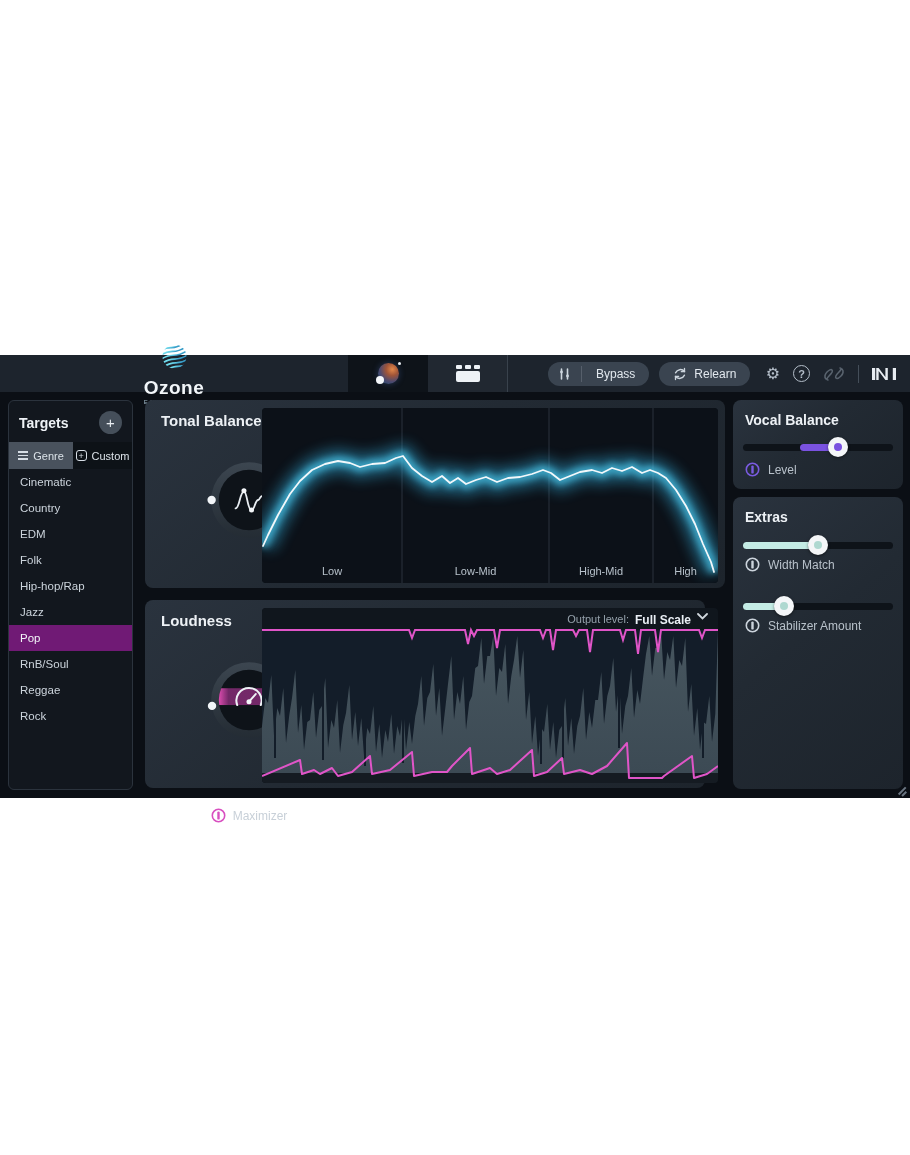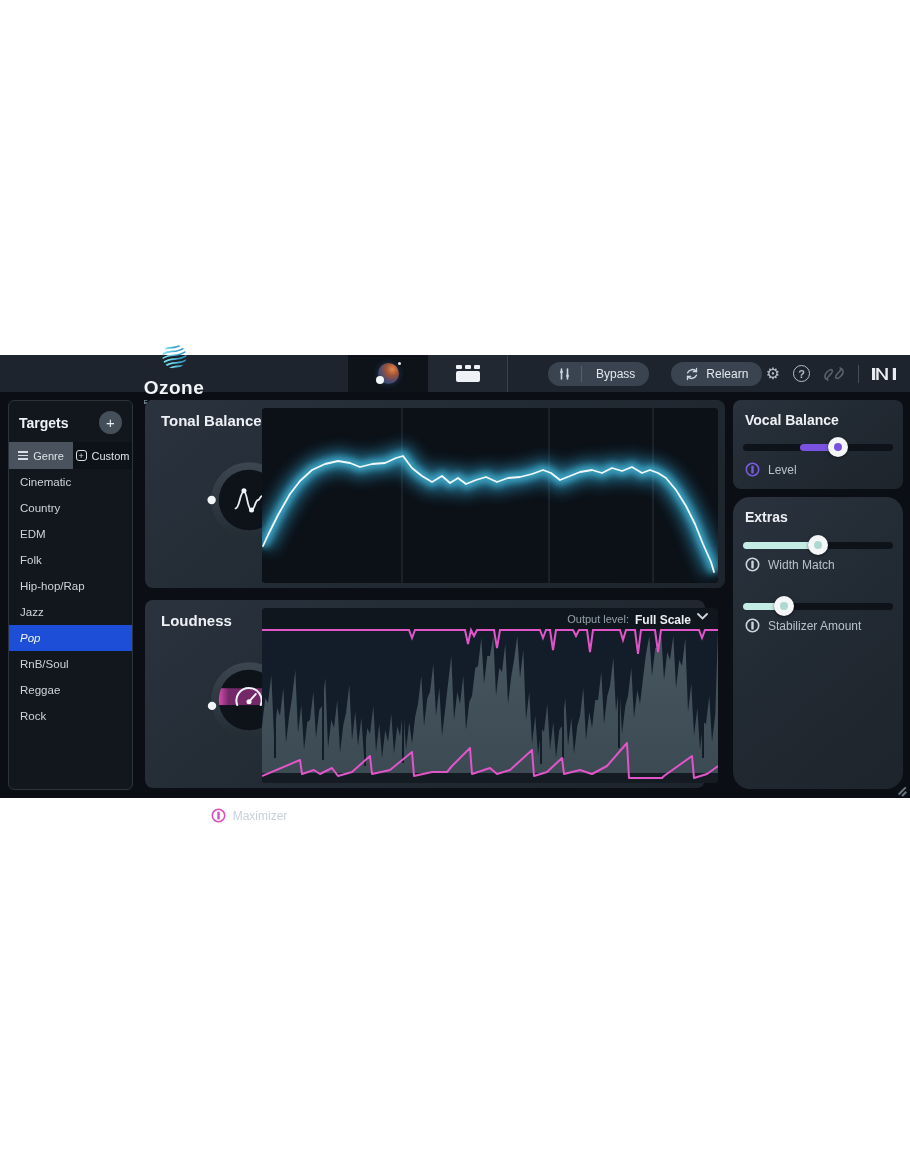--- a/index.html
+++ b/index.html
@@ -25,21 +25,21 @@
             box-shadow:0 0 6px rgba(80,120,200,.35); }
   .planet .dot-big { position:absolute; left:-2px; bottom:0px; width:8px; height:8px; border-radius:50%; background:#f4f7fa; }
   .planet .dot-small { position:absolute; right:-2px; top:-1px; width:3px; height:3px; border-radius:50%; background:#e8edf2; }
   .blocks-icon { width:24px; height:17px; position:relative; }
   .blocks-icon i { position:absolute; background:#eef2f6; border-radius:1px; }
   .blocks-icon .b1 { left:0; top:0; width:6px; height:4px; }
   .blocks-icon .b2 { left:9px; top:0; width:6px; height:4px; }
   .blocks-icon .b3 { left:18px; top:0; width:6px; height:4px; }
   .blocks-icon .b4 { left:0; top:6px; width:24px; height:11px; border-radius:2px; }
 
-  .bar-center { display:flex; align-items:center; gap:22px; margin-left:40px;justify-content:flex-end; }
+  .bar-center { display:flex; align-items:center; gap:10px; margin-left:40px;justify-content:flex-end; }
   .pill { height:24px; background:#3a4450; border-radius:13px; display:flex; align-items:center;
           color:#e2e8ee; font-size:12px; cursor:pointer; }
   .pill .seg-icon { display:flex; align-items:center; justify-content:center; padding:0 10px; height:100%; }
   .pill .divider { width:1px; height:16px; background:#565f6b; }
   .pill .seg-label { padding:0 14px; }
   .pill.relearn { padding:0 14px; gap:7px; }
 
   .bar-right { margin-left:auto; display:flex; align-items:center; gap:13px; padding-right:14px; }
   .icon-btn { color:#b4bec9; font-size:16px; display:flex; align-items:center; cursor:pointer; }
   .help-circle { width:17px; height:17px; border:1.5px solid #b4bec9; border-radius:50%;
@@ -63,21 +63,21 @@
           color:#dbe2e8; cursor:pointer; }
   .stab.genre { width:64px; background:#49525d; }
   .stab.custom { width:59px; background:#0d1217; }
   .list-icon { display:flex; flex-direction:column; gap:2px; }
   .list-icon i { display:block; width:10px; height:1.5px; background:#d7dee5; }
   .plus-sq { width:11px; height:11px; border:1.2px solid #d7dee5; border-radius:3px;
              display:flex; align-items:center; justify-content:center; font-size:9px; color:#d7dee5; }
   .genre-list { margin-top:0; }
   .genre-row { height:26px; display:flex; align-items:center; padding-left:11px;
                color:#ccd4dc; font-size:11.5px; cursor:pointer; }
-  .genre-row.selected { background:#1d4ed8; color:#f2f5f8;font-style:italic; }
+  .genre-row.selected { background:#701a75; color:#f2f5f8; }
 
   
   .tonal-panel { left:145px; top:45px; width:580px; height:188px; }
   .loud-panel  { left:145px; top:245px; width:560px; height:188px; }
 
   .knob-wrap { position:absolute; left:26px; top:58px; width:156px; text-align:center; }
   .module-row { position:absolute; left:0; width:156px; display:flex; align-items:center;
                 justify-content:center; gap:7px; top:150px; }
   .module-label { color:#c8d0d8; font-size:12px; }
 
@@ -85,21 +85,21 @@
              background:#0c1118; border-radius:4px; overflow:hidden; }
   .band-labels { position:absolute; left:0; bottom:4px; width:456px; height:14px; }
   .band-label { position:absolute; transform:translateX(-50%); color:#b7c1ca; font-size:11px; }
 
   .output-row { position:absolute; right:10px; top:5px; display:flex; align-items:flex-start; gap:6px; z-index:3; }
   .output-label { color:#95a1ab; font-size:11px; }
   .output-value { color:#e9eef4; font-size:12px; font-weight:bold; }
 
   
   .vocal-panel { left:733px; top:45px; width:170px; height:89px; }
-  .extras-panel { left:733px; top:142px; width:170px; height:292px;border-radius:17px; }
+  .extras-panel { left:733px; top:142px; width:170px; height:292px; }
   .small-title { position:absolute; left:12px; top:12px; color:#edf1f5; font-size:14px; font-weight:bold; }
 
   .slider { position:absolute; left:10px; width:150px; height:20px; }
   .slider .track { position:absolute; left:0; top:7px; width:150px; height:7px; border-radius:4px; background:#0e1319; }
   .slider .fill { position:absolute; top:7px; height:7px; border-radius:4px; }
   .slider .thumb { position:absolute; top:0; width:20px; height:20px; border-radius:50%;
                    background:#f4f6f8; transform:translateX(-50%); box-shadow:0 1px 3px rgba(0,0,0,.5);
                    display:flex; align-items:center; justify-content:center; cursor:pointer; }
   .slider .thumb i { width:8px; height:8px; border-radius:50%; display:block; }
 
@@ -271,20 +271,26 @@
             </filter>
           </defs>
           <rect x="0" y="0" width="456" height="175" fill="#0c1118"></rect>
           <line x1="140" y1="0" x2="140" y2="175" stroke="#2a333c" stroke-width="1"></line>
           <line x1="287" y1="0" x2="287" y2="175" stroke="#2a333c" stroke-width="1"></line>
           <line x1="391" y1="0" x2="391" y2="175" stroke="#2a333c" stroke-width="1"></line>
           <polyline points="1,138 6,127 16,107 28,86 38,73 50,62 63,56 76,53 88,55 98,59 110,56 123,55 134,50 141,48 150,60 160,68 170,74 180,68 188,75 196,70 204,76 214,72 224,69 235,74 246,70 258,69 270,66 281,62 289,65 298,72 308,68 318,64 330,62 340,65 350,60 360,63 370,59 380,65 388,62 396,65 404,70 414,82 424,98 433,116 441,136 449,154 452,164" fill="none" stroke="#39bdee" stroke-width="24" opacity="0.45" filter="url(#blurA)" stroke-linejoin="round"></polyline>
           <polyline points="1,138 6,127 16,107 28,86 38,73 50,62 63,56 76,53 88,55 98,59 110,56 123,55 134,50 141,48 150,60 160,68 170,74 180,68 188,75 196,70 204,76 214,72 224,69 235,74 246,70 258,69 270,66 281,62 289,65 298,72 308,68 318,64 330,62 340,65 350,60 360,63 370,59 380,65 388,62 396,65 404,70 414,82 424,98 433,116 441,136 449,154 452,164" fill="none" stroke="#4fd0f5" stroke-width="10" opacity="0.6" filter="url(#blurB)" stroke-linejoin="round"></polyline>
           <polyline points="1,138 6,127 16,107 28,86 38,73 50,62 63,56 76,53 88,55 98,59 110,56 123,55 134,50 141,48 150,60 160,68 170,74 180,68 188,75 196,70 204,76 214,72 224,69 235,74 246,70 258,69 270,66 281,62 289,65 298,72 308,68 318,64 330,62 340,65 350,60 360,63 370,59 380,65 388,62 396,65 404,70 414,82 424,98 433,116 441,136 449,154 452,164" fill="none" stroke="#f2f8fb" stroke-width="1.8" stroke-linejoin="round" stroke-linecap="round"></polyline>
         </svg>
+      <div class="band-labels" id="band-labels">
+          <span class="band-label" style="left: 70px;">Low</span>
+          <span class="band-label" style="left: 213.5px;">Low-Mid</span>
+          <span class="band-label" style="left: 339px;">High-Mid</span>
+          <span class="band-label" style="left: 423.5px;">High</span>
+        </div>
     </div>
   </div>
 
   <div class="panel loud-panel">
     <span class="panel-title">Loudness</span>
 
     <div class="knob-wrap">
       <svg width="84" height="84" viewBox="0 0 100 100">
         <defs>
           <linearGradient id="ring2" x1="0" y1="0" x2="0" y2="1">

